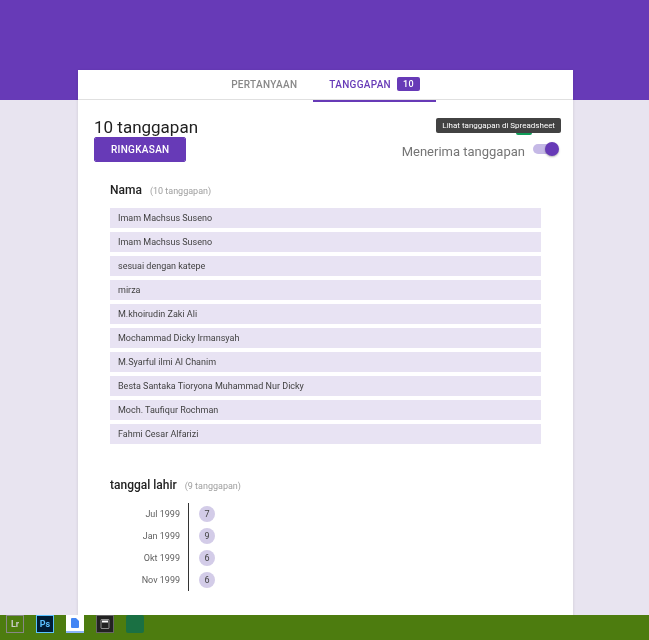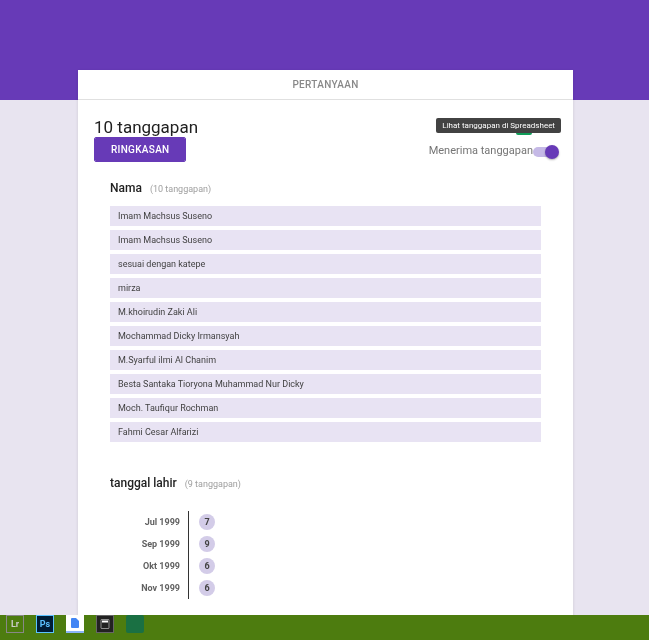--- a/index.html
+++ b/index.html
@@ -18,29 +18,29 @@
   .sheets-icon { width: 16px; height: 16px; background: #0f9d58; border-radius: 2px; position: relative; cursor: pointer; }
   .sheets-icon::before { content: ""; position: absolute; top: 3px; left: 3px; right: 3px; bottom: 3px; border: 1px solid #fff; }
   .sheets-icon::after { content: ""; position: absolute; top: 3px; bottom: 3px; left: 50%; width: 1px; background: #fff; }
   .more-icon { display: flex; flex-direction: column; gap: 2px; cursor: pointer; padding: 4px; }
   .more-icon span { width: 3px; height: 3px; background: #757575; border-radius: 50%; }
   .tooltip { position: absolute; right: 12px; top: 48px; background: #424242; color: #fff; font-size: 8px; padding: 3px 6px; border-radius: 2px; white-space: nowrap; }
   .seg { display: flex; border: 1px solid #673ab7; border-radius: 2px; overflow: hidden; width: fit-content; margin-bottom: 4px; flex-direction: column; }
   .seg-btn { font-size: 10px; font-weight: 500; padding: 6px 16px; cursor: pointer; letter-spacing: 0.3px; }
   .seg-btn.active { background: #673ab7; color: #fff; }
   .seg-btn.inactive { background: #fff; color: #424242; }
-  .receive-row { display: flex; justify-content: flex-end; align-items: flex-end; font-size: 11px; color: #757575; margin-top: -22px; margin-bottom: 20px; }
+  .receive-row { display: flex; justify-content: flex-end; align-items: flex-start; gap: 8px; font-size: 13px; color: #757575; margin-top: -22px; margin-bottom: 20px; }
   .toggle { width: 24px; height: 10px; background: #c5b9e6; border-radius: 10px; position: relative; cursor: pointer; }
   .toggle::after { content: ""; position: absolute; right: -2px; top: -2px; width: 14px; height: 14px; background: #673ab7; border-radius: 50%; box-shadow: 0 1px 2px rgba(0,0,0,0.3); }
   .q-block { margin: 0 16px 30px 16px; }
   .q-title { font-size: 12px; color: #212121; font-weight: 500; display: inline; }
   .q-count { font-size: 9px; color: #9e9e9e; margin-left: 4px; }
   .resp-list { margin-top: 10px; }
   .resp-item { background: #e8e3f3; font-size: 9px; color: #424242; padding: 5px 8px; margin-bottom: 4px; }
-  .chart { margin-top: 20px; font-weight: bold; }
+  .chart { margin-top: 10px; }
   .chart-row { display: flex; align-items: center; height: 22px; }
   .chart-label { width: 78px; text-align: right; font-size: 9px; color: #616161; padding-right: 8px; }
   .chart-axis { border-left: 1.5px solid #333; height: 100%; display: flex; align-items: center; padding-left: 10px; }
   .bubble { width: 16px; height: 16px; border-radius: 50%; background: #d3cce8; display: flex; align-items: center; justify-content: center; font-size: 9px; color: #424242; }
   .taskbar { position: absolute; bottom: 0; left: 0; right: 0; height: 25px; background: #4d7c0f; display: flex; align-items: flex-start; padding-left: 6px; gap: 12px; }
   .tb-icon { width: 18px; height: 18px; display: flex; align-items: center; justify-content: center; font-size: 9px; font-weight: bold; cursor: pointer; }
   .tb-lr { border: 1px solid #888; color: #ccc; }
   .tb-ps { background: #001d36; color: #5bc2ff; border: 1px solid #5bc2ff; }
   .tb-doc { background: #fff; }
   .tb-calc { background: #222; color: #fff; border: 1px solid #666; }
@@ -49,20 +49,24 @@
   .active-underline { border-bottom: 2px solid #8ab4f8; }
 </style>
 </head>
 <body>
 
 <div class="top-purple"></div>
 
 <div class="form-card">
   <div class="tabs">
     <div class="tab inactive">PERTANYAAN</div>
+    <div class="tab active">
+      <span>TANGGAPAN</span>
+      <span class="badge">10</span>
+    </div>
   </div>
 
   <div class="content">
     <div class="title-row">
       <div class="title">10 tanggapan</div>
       <div class="title-actions">
         <div class="sheets-icon"></div>
         <div class="more-icon">
             <span></span>
             <span></span>
@@ -102,21 +106,21 @@
       <span class="q-title">tanggal lahir</span>
       <span class="q-count">(9 tanggapan)</span>
       <div class="chart">
         <div class="chart-row">
           <div class="chart-label">Jul 1999</div>
           <div class="chart-axis">
               <div class="bubble">7</div>
             </div>
         </div>
         <div class="chart-row">
-          <div class="chart-label">Sep 1999</div>
+          <div class="chart-label">Jan 1999</div>
           <div class="chart-axis">
               <div class="bubble">9</div>
             </div>
         </div>
         <div class="chart-row">
           <div class="chart-label">Okt 1999</div>
           <div class="chart-axis">
               <div class="bubble">6</div>
             </div>
         </div>

